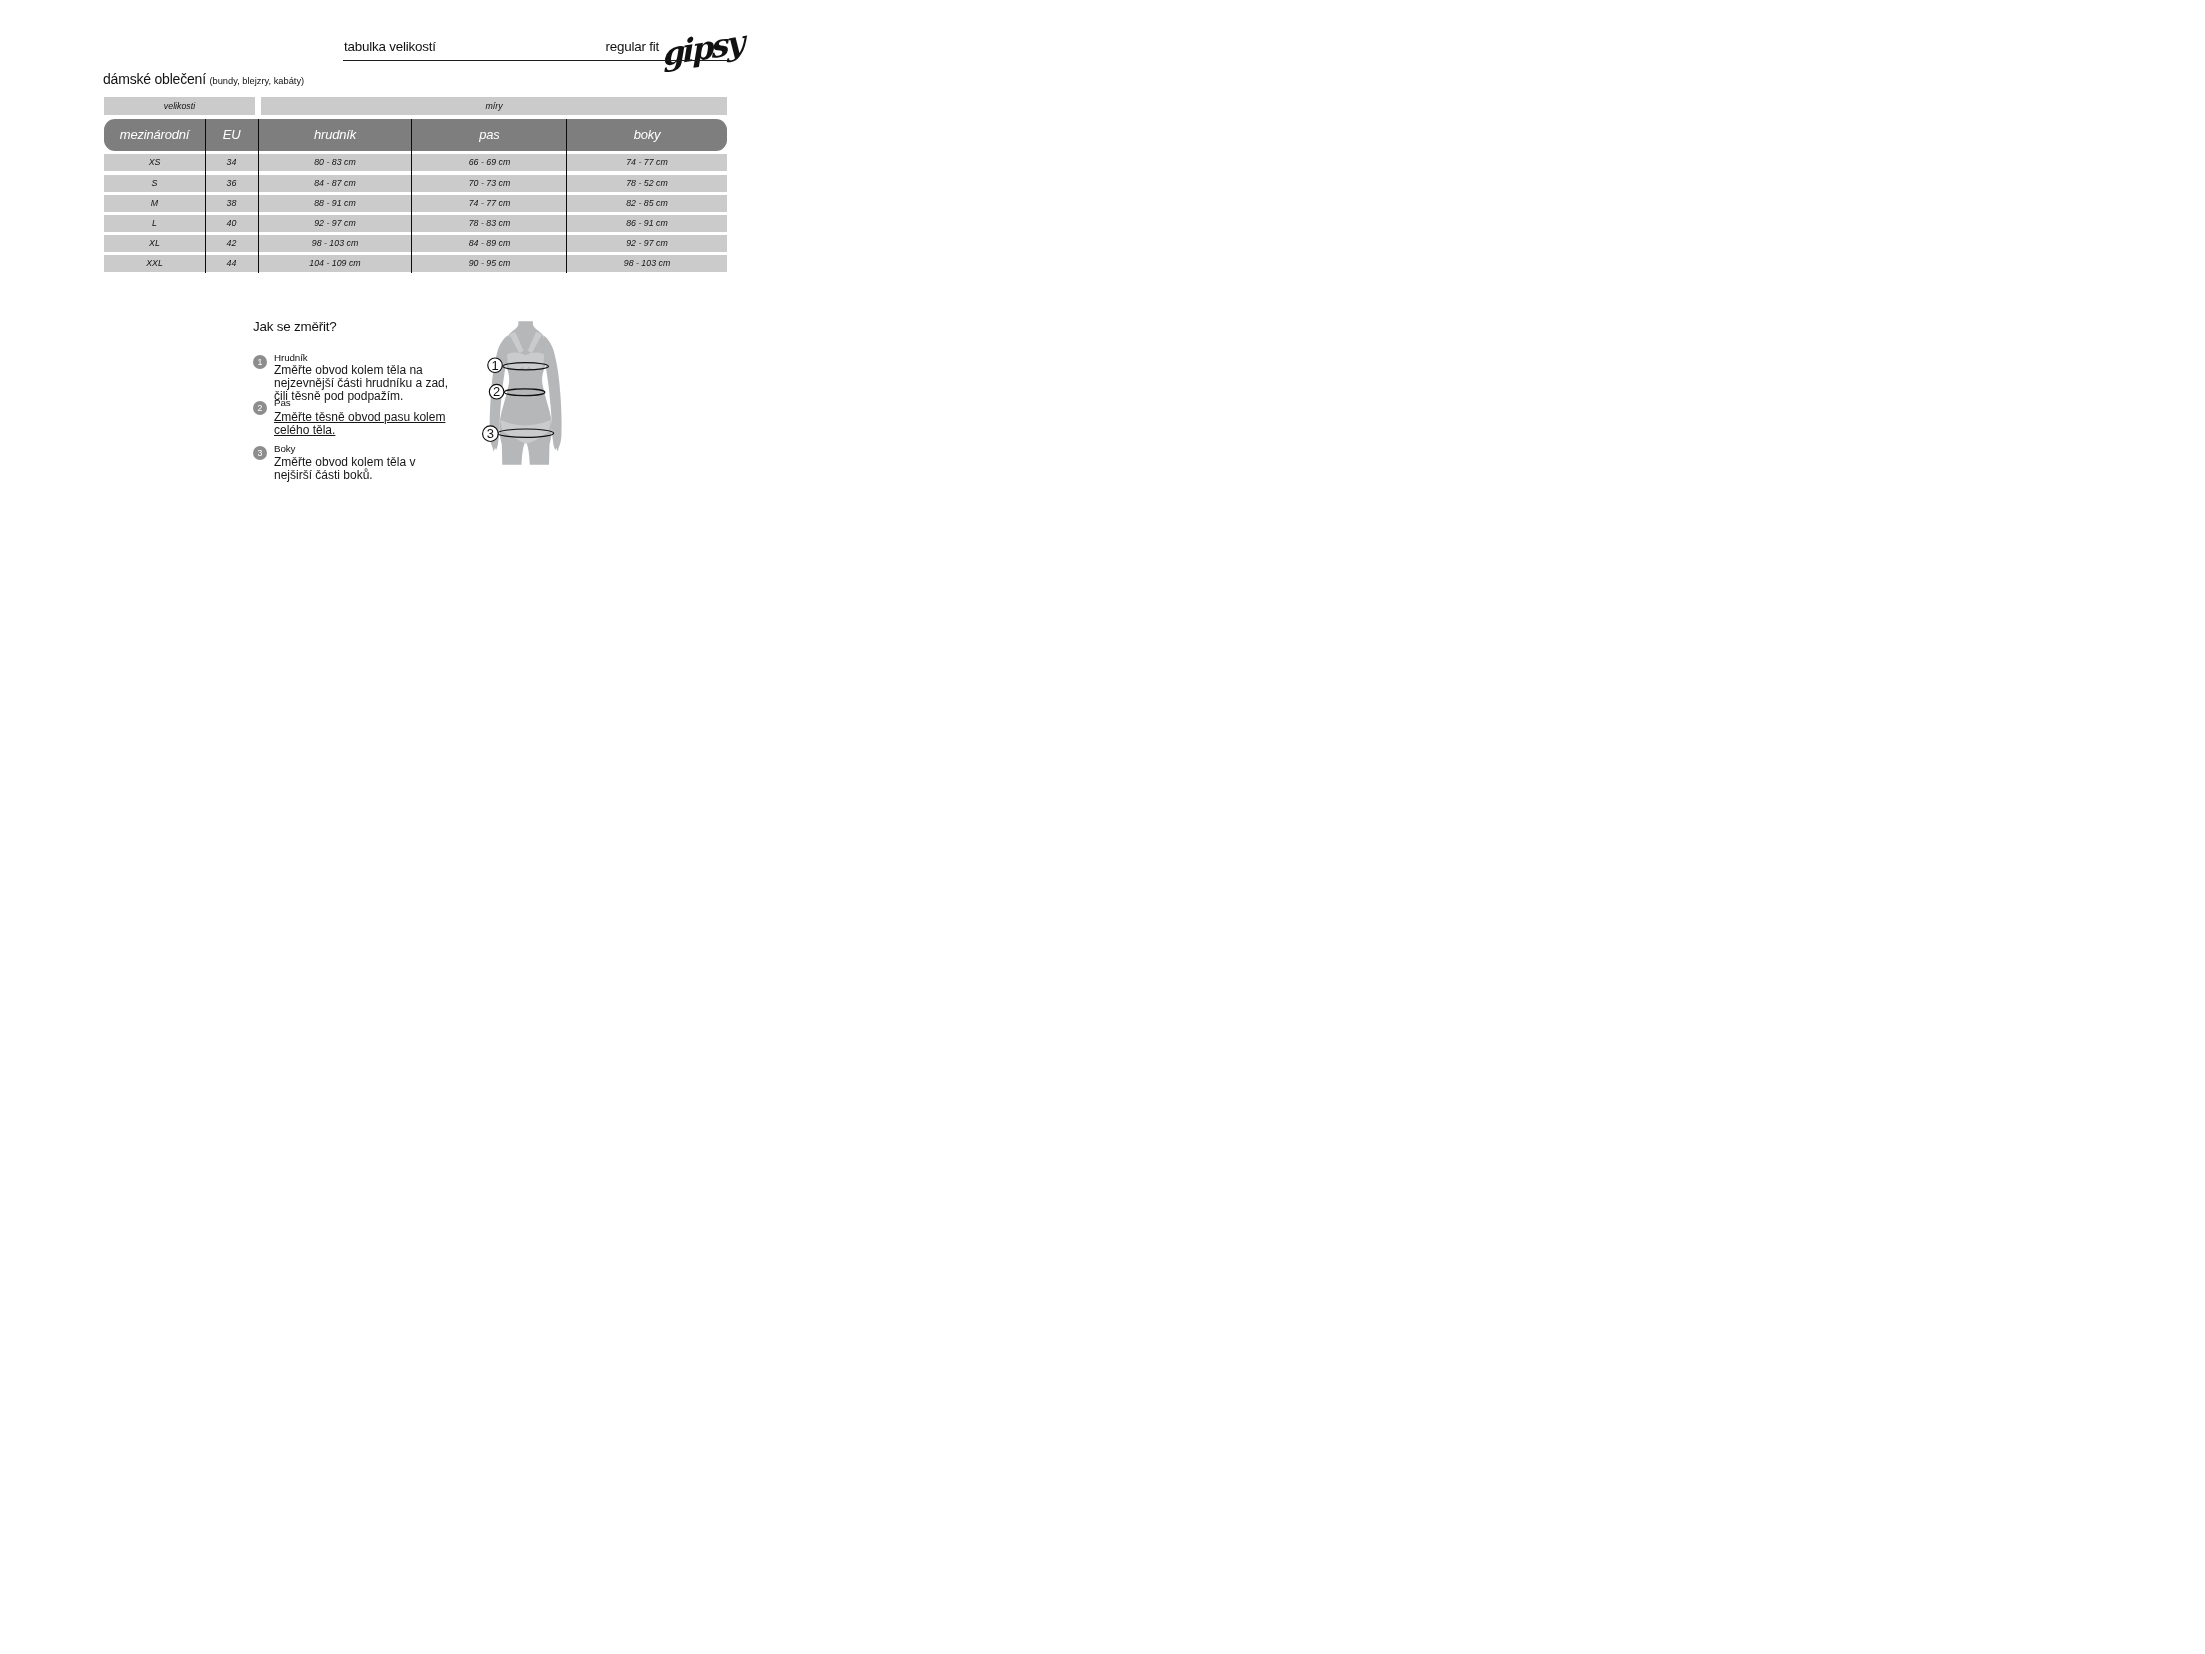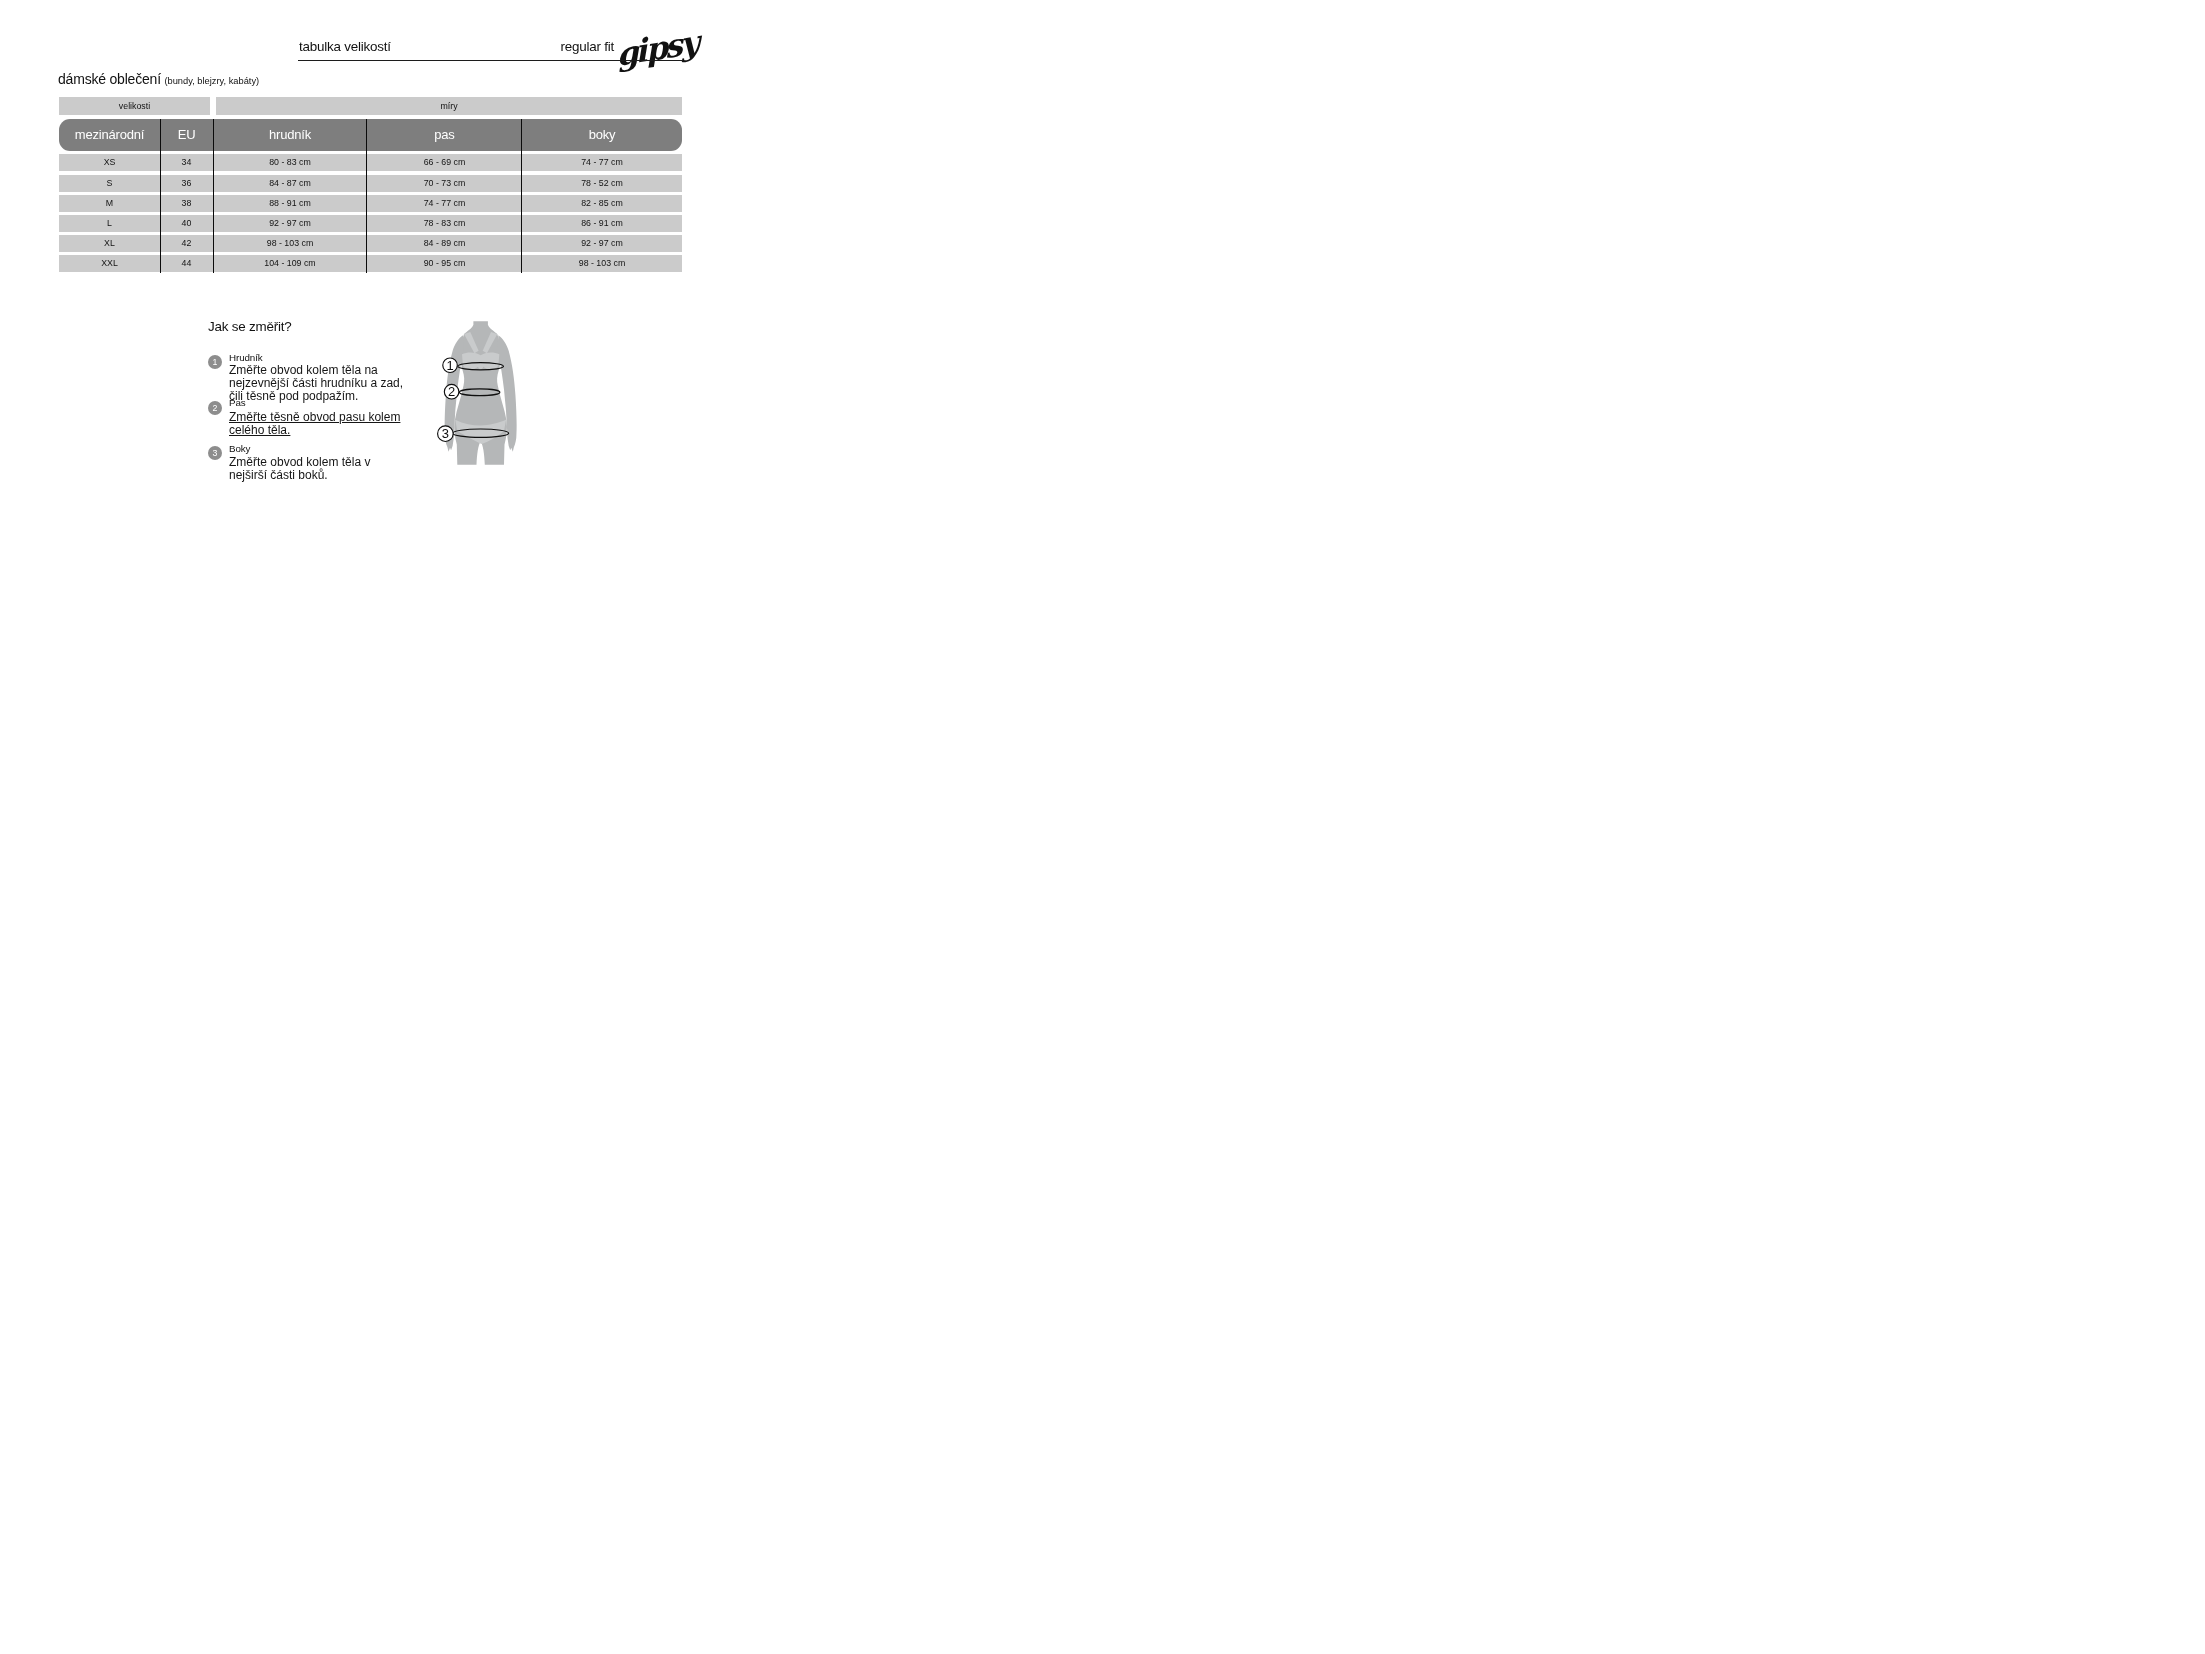--- a/index.html
+++ b/index.html
@@ -3,20 +3,21 @@
 <meta charset="utf-8">
 <style>
   html,body{margin:0;padding:0;background:#ffffff;}
   #page{
     position:relative;
     width:735px;height:552px;
     background:#ffffff;
     font-family:"Liberation Sans", sans-serif;
     color:#111111;
     overflow:hidden;
+    margin-left:45px;
   }
   .abs{position:absolute;}
   .disp{letter-spacing:-0.2px;}
 
   
   #doc-title{left:299px;top:39px;font-size:13.4px;}
   #fit-label{left:539px;top:39px;width:75px;text-align:right;font-size:13.4px;}
   #brand-logo{
     left:618px;top:23px;width:72px;height:57px;
     font-family:"DejaVu Serif", serif;
@@ -27,21 +28,21 @@
     text-align:center;line-height:52px;
   }
   #header-rule{left:298px;top:60px;width:384px;height:1px;background:#1c1c1c;}
 
   
   #page-title{left:58px;top:71px;white-space:nowrap;}
   #page-title .main{font-size:14px;letter-spacing:-0.2px;}
   #page-title .sub{font-size:9.3px;margin-left:3.6px;}
 
   
-  #size-table{left:59px;top:97px;width:623px;height:175px;}
+  #size-table{left:59px;top:97px;width:623px;height:175px;font-style:italic;}
   .band{position:absolute;top:0;height:18px;background:#cbcbcb;
         font-size:8.8px;line-height:18px;text-align:center;}
   #band-sizes{left:0;width:151px;}
   #band-measures{left:157px;width:466px;}
 
   #thead{position:absolute;left:0;top:22px;width:623px;height:32px;background:#7e7e7e;
          display:flex;color:#ffffff;font-size:13px;letter-spacing:-0.2px;border-radius:11px;}
   #thead .hcell{height:32px;line-height:32px;text-align:center;}
 
   .trow{position:absolute;left:0;width:623px;height:17px;background:#cbcbcb;

